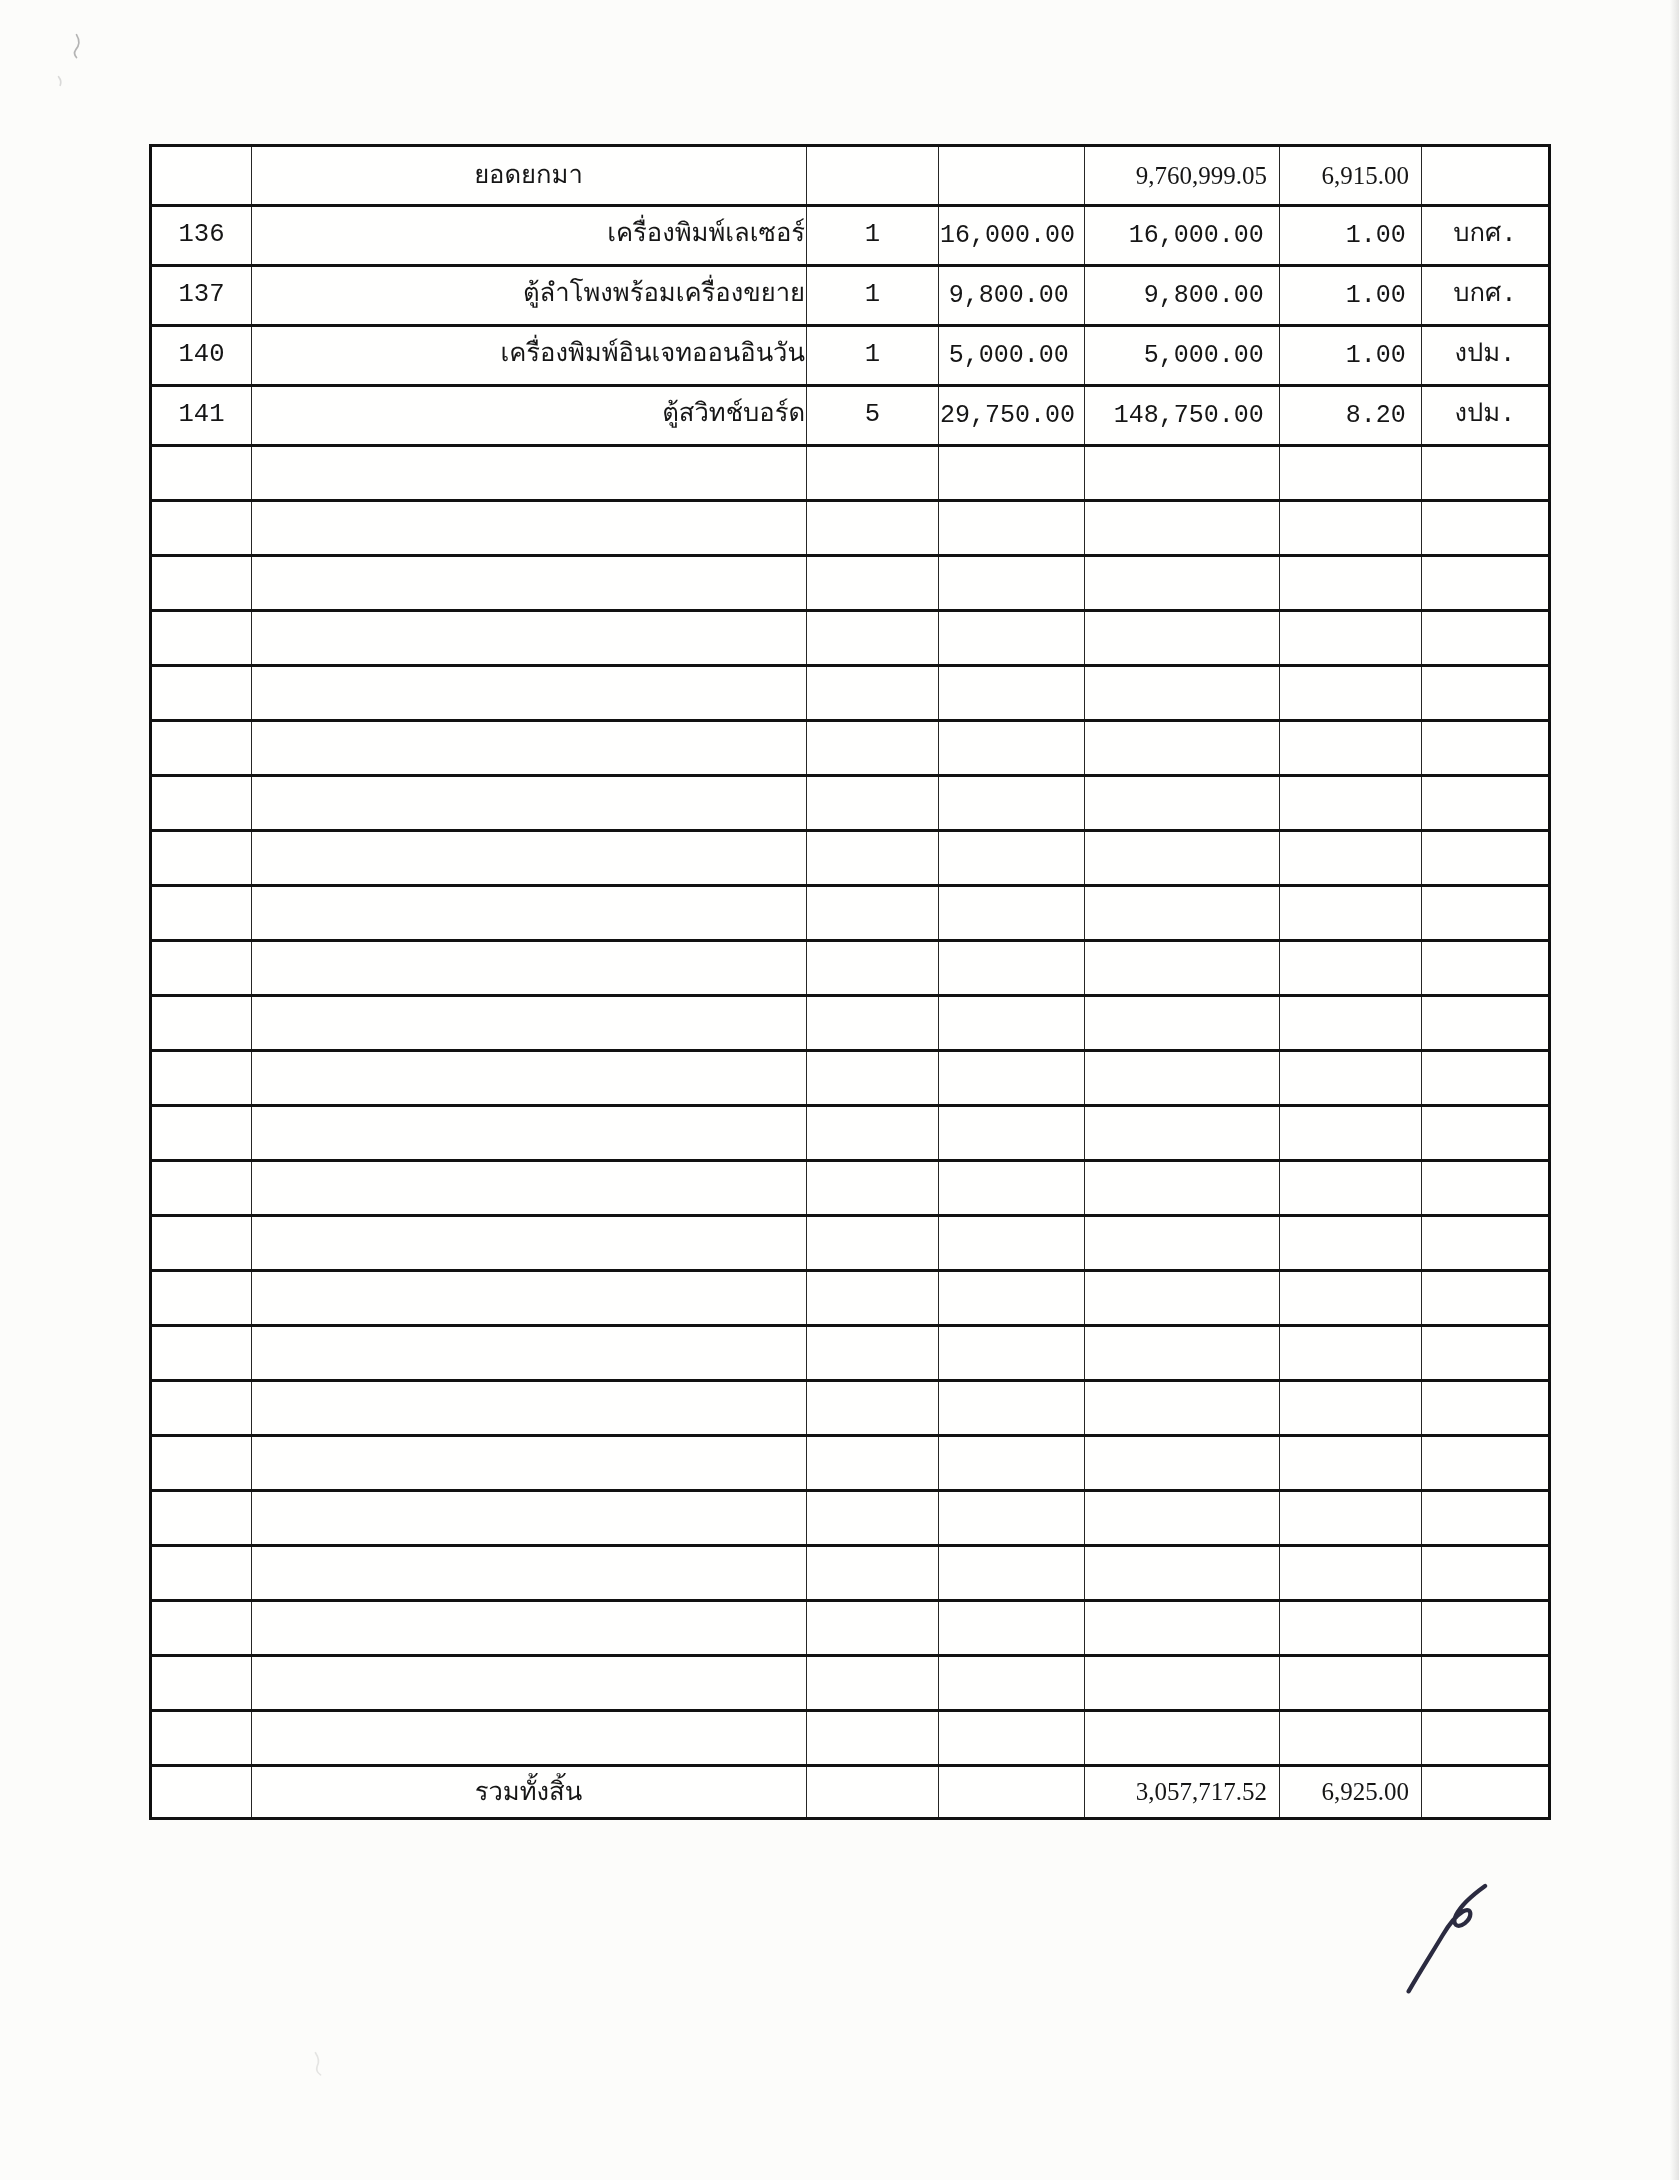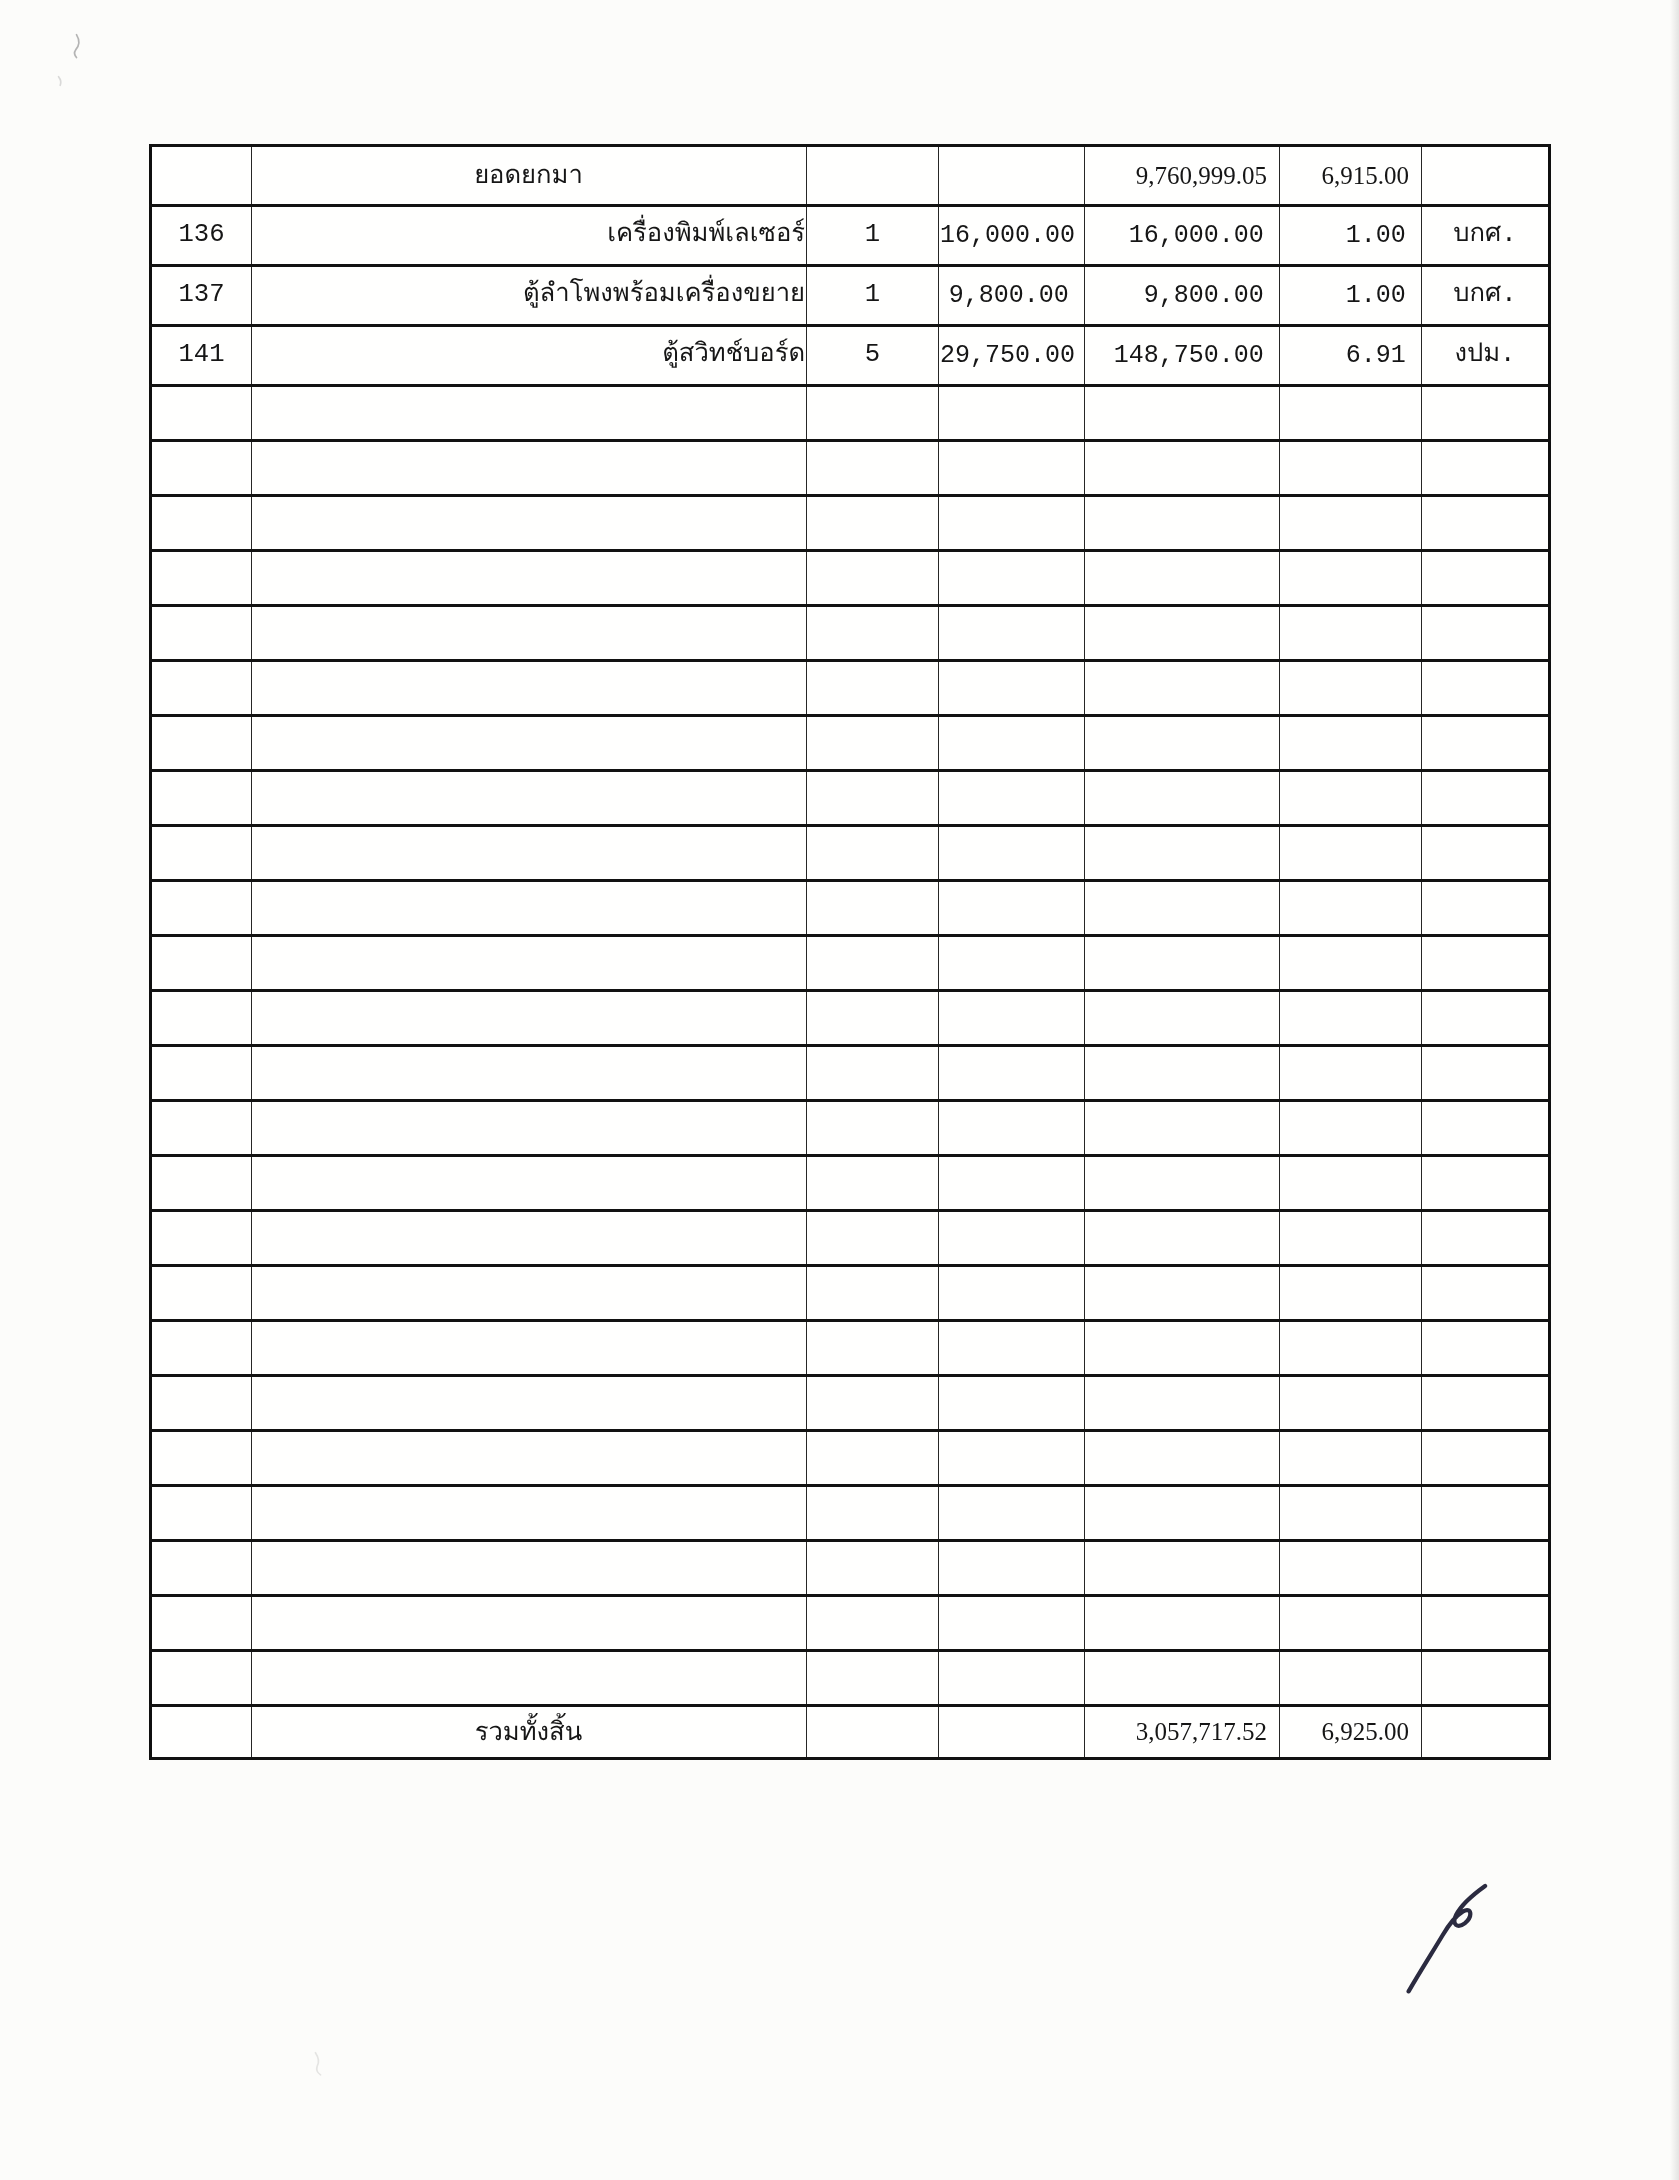--- a/index.html
+++ b/index.html
@@ -90,26 +90,35 @@
         <tr class="row-item">
           <td class="al-c">137</td>
           <td class="al-l">ตู้ลำโพงพร้อมเครื่องขยาย</td>
           <td class="al-c">1</td>
           <td class="al-r">9,800.00</td>
           <td class="al-r">9,800.00</td>
           <td class="al-r">1.00</td>
           <td class="al-c">บกศ.</td>
         </tr>
         <tr class="row-item">
+          <td class="al-c">140</td>
+          <td class="al-l">เครื่องพิมพ์อินเจทออนอินวัน</td>
+          <td class="al-c">1</td>
+          <td class="al-r">5,000.00</td>
+          <td class="al-r">5,000.00</td>
+          <td class="al-r">1.00</td>
+          <td class="al-c">งปม.</td>
+        </tr>
+        <tr class="row-item">
           <td class="al-c">141</td>
           <td class="al-l">ตู้สวิทช์บอร์ด</td>
           <td class="al-c">5</td>
           <td class="al-r">29,750.00</td>
           <td class="al-r">148,750.00</td>
-          <td class="al-r">6.91</td>
+          <td class="al-r">8.20</td>
           <td class="al-c">งปม.</td>
         </tr>
         <tr class="row-empty">
           <td class="al-c"></td>
           <td class="al-l"></td>
           <td class="al-c"></td>
           <td class="al-r"></td>
           <td class="al-r"></td>
           <td class="al-r"></td>
           <td class="al-c"></td>

